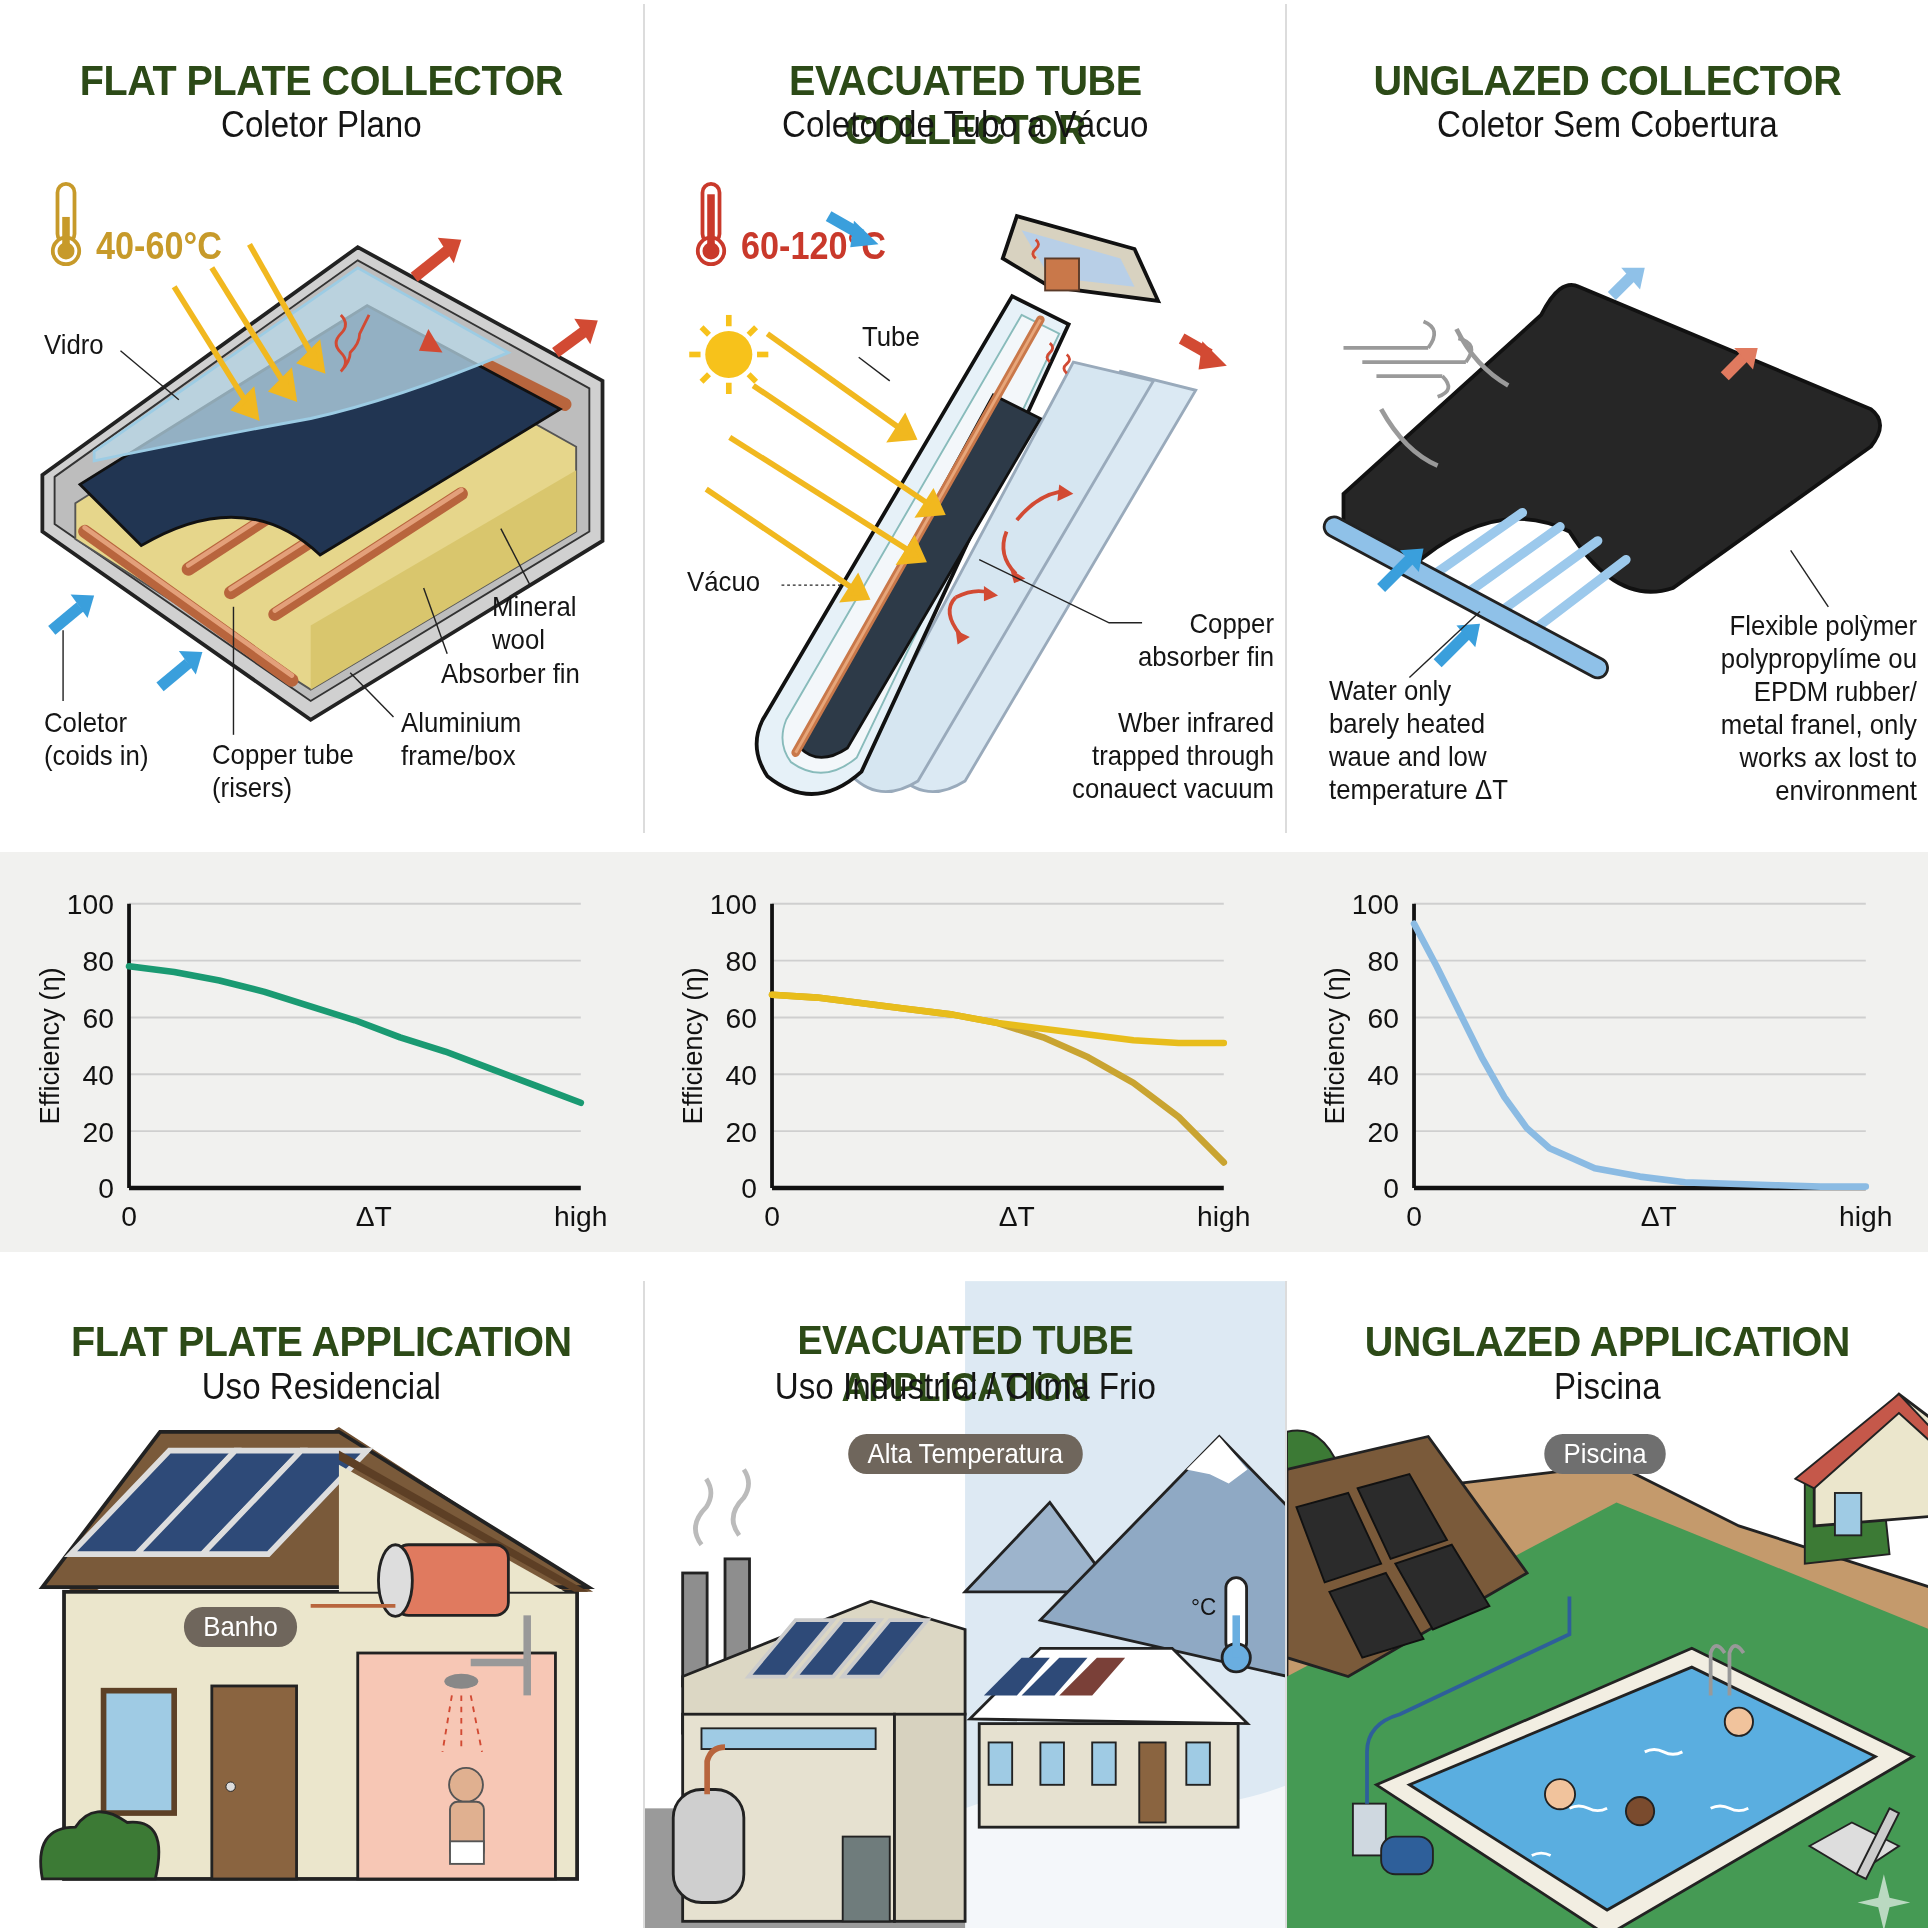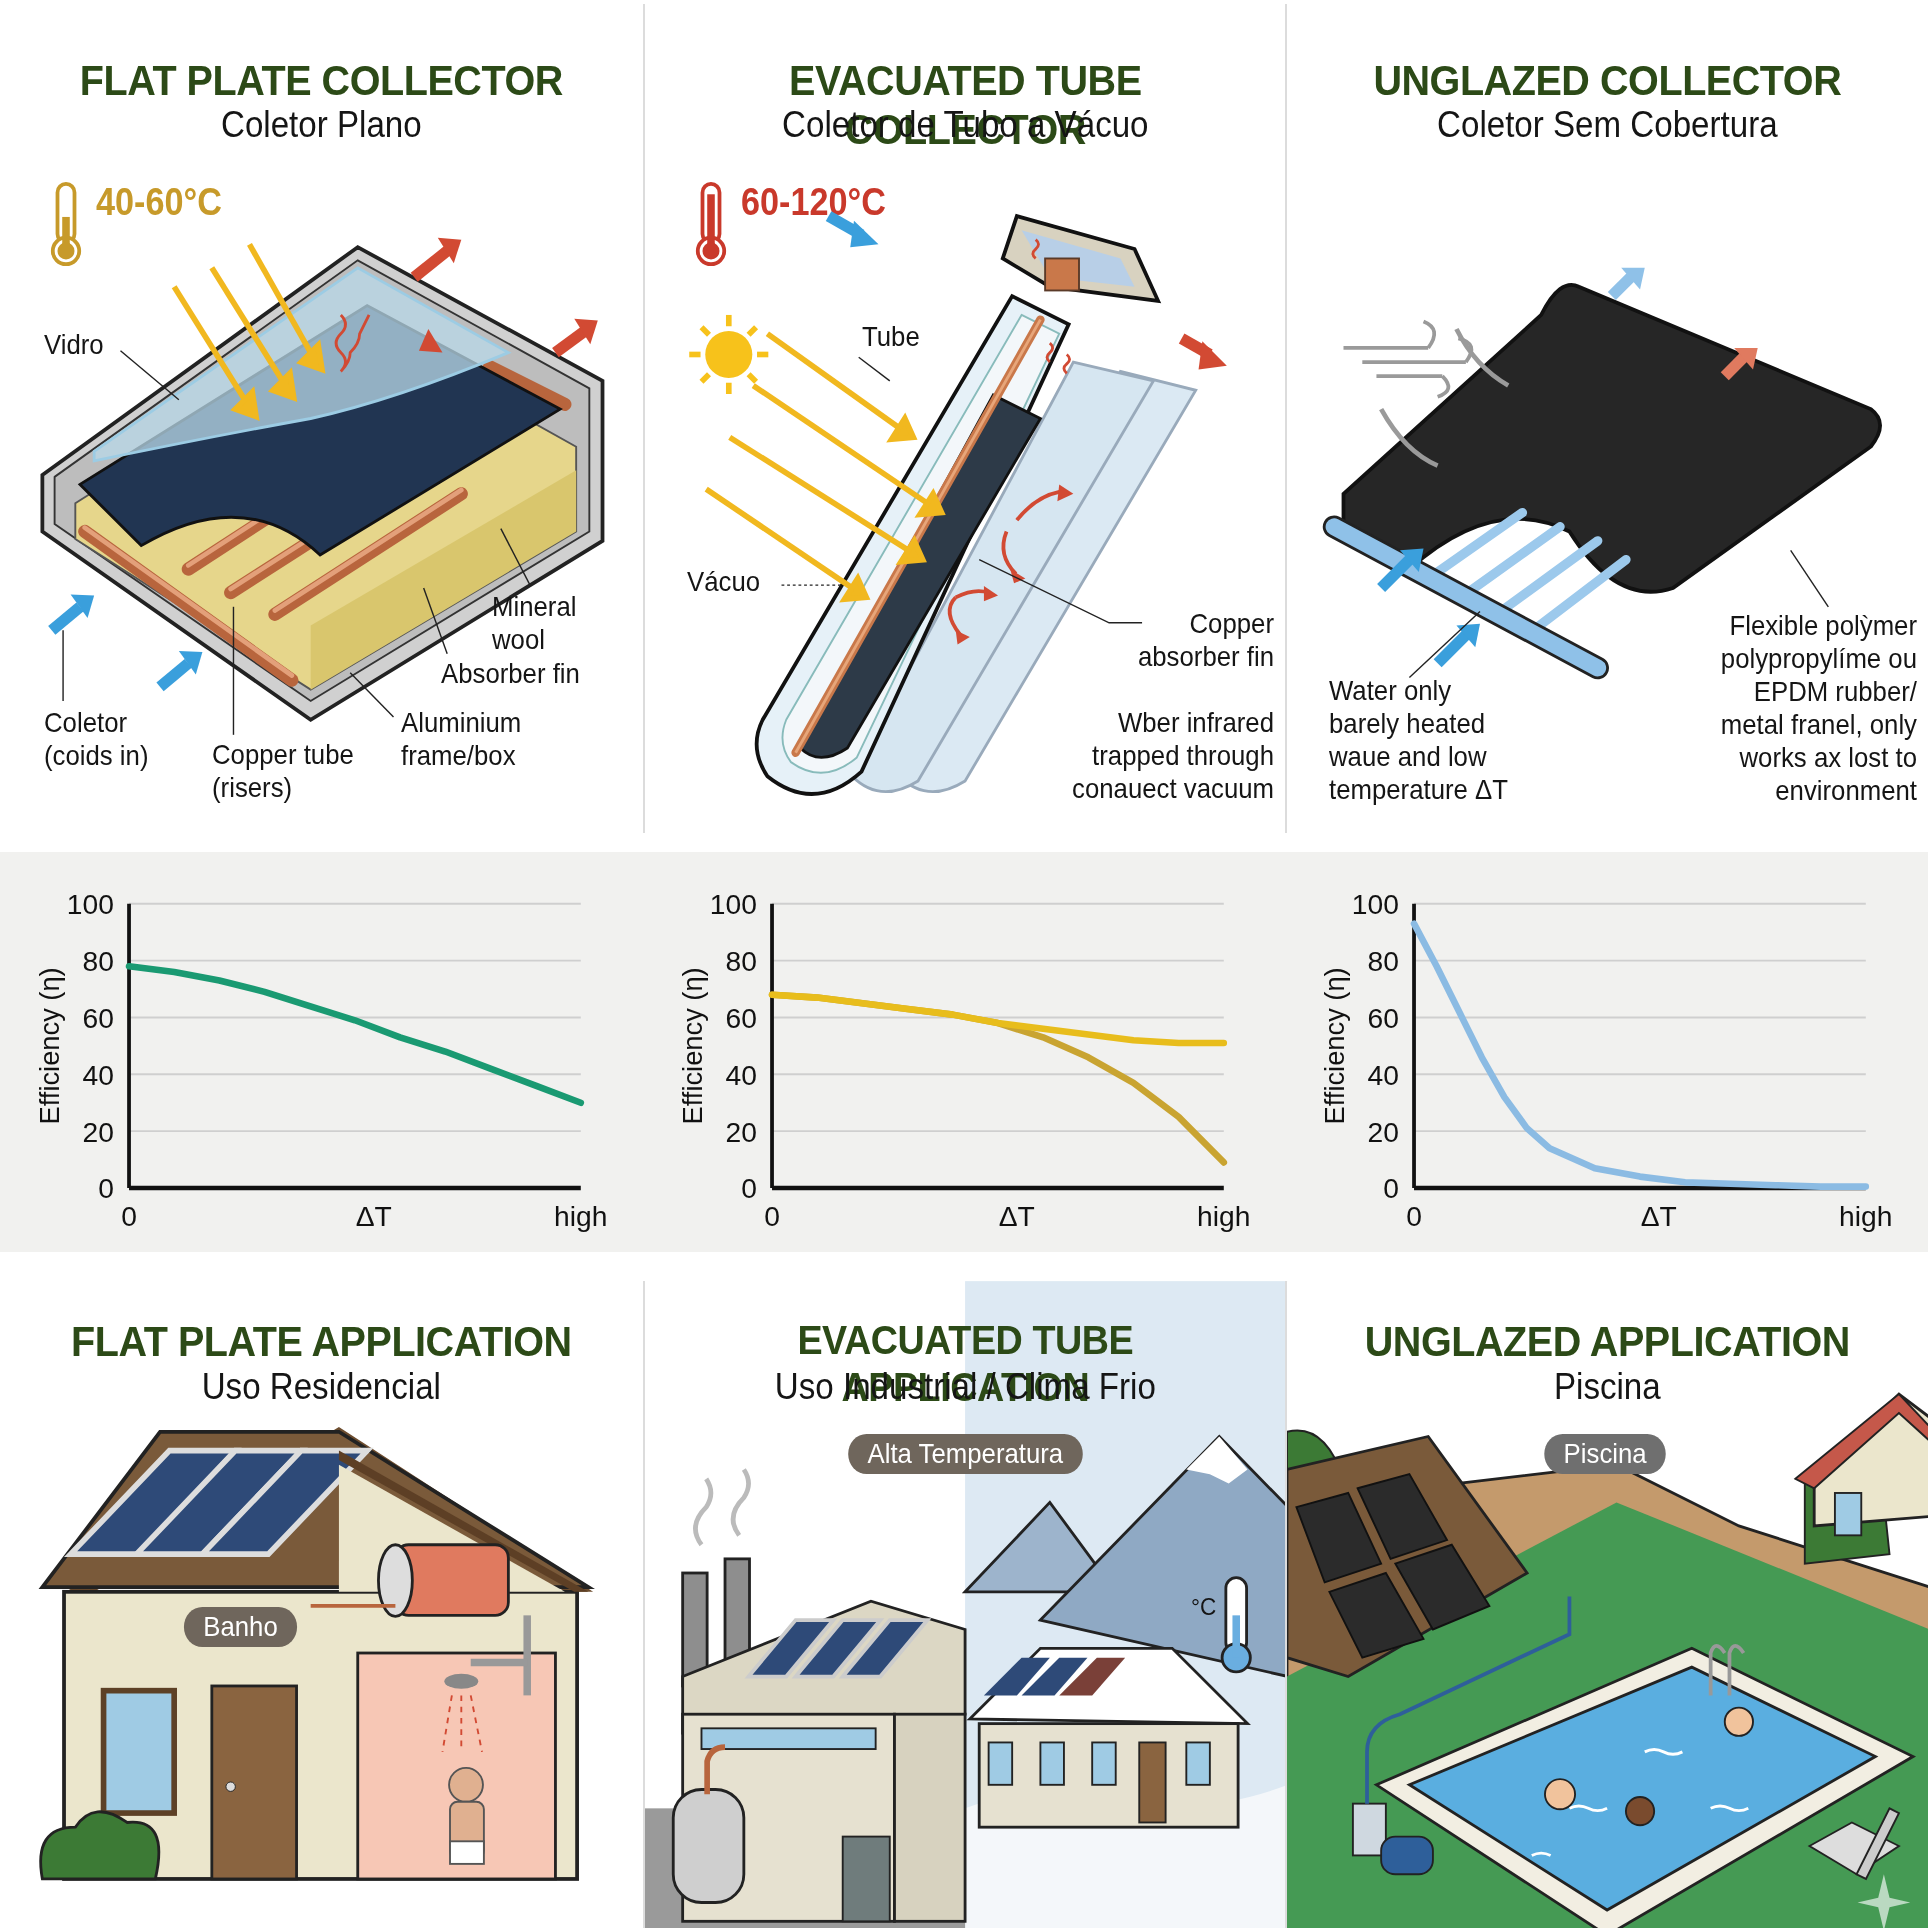--- a/index.html
+++ b/index.html
@@ -16,21 +16,21 @@
   .row-charts .col + .col { border-left: none; }
 
   .title { position: absolute; left: 0; right: 0; text-align: center; font-weight: bold;
            color: #2c4a17; font-size: 43px; letter-spacing: -0.5px; transform: scaleX(0.92); }
   .subtitle { position: absolute; left: 0; right: 0; text-align: center; font-size: 36px; color: #151515; transform: scaleX(0.92); }
   .row-top .title { top: 52px; }
   .row-top .subtitle { top: 100px; }
   .row-bottom .title { top: 36px; }
   .row-bottom .subtitle { top: 85px; }
 
-  .temp { position: absolute; left: 49px; top: 177px; display: flex; align-items: flex-start; gap: 13px; }
+  .temp { position: absolute; left: 49px; top: 177px; display: flex; align-items: flex-end; gap: 13px; }
   .temp-label { font-size: 38px; font-weight: bold; transform: scaleX(0.9); transform-origin: left; }
 
   .illus { position: absolute; left: 0; top: 0; width: 643px; height: 829px; }
   .lbl { position: absolute; font-size: 28px; line-height: 33px; color: #151515; transform: scaleX(0.92); transform-origin: left top; white-space: nowrap; }
   .lbl.r { text-align: right; transform-origin: right top; }
 
   .chart { position: absolute; left: 0; top: 0; width: 643px; height: 400px; }
   .chart text { font-family: "Liberation Sans", sans-serif; }
 
   .pill { position: absolute; padding: 3.8px 21px; border-radius: 22.6px; color: #fff; font-size: 28px; background: #6f665c; transform: scaleX(0.92); }

